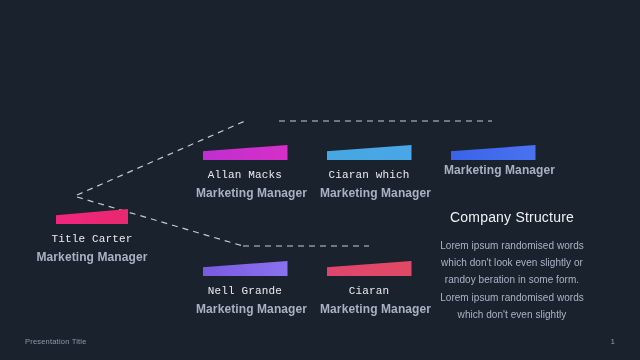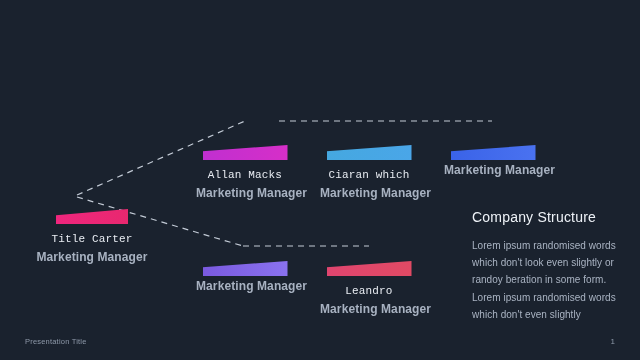--- a/index.html
+++ b/index.html
@@ -69,23 +69,24 @@
   #node-jonathan{ left: 444px; top: 145px; width: 98px; }
   #node-jonathan .bar { width: 85px; }
   #node-nell    { left: 196px; top: 261px; width: 98px; }
   #node-nell    .bar { width: 85px; }
   #node-leandro { left: 320px; top: 261px; width: 98px; }
   #node-leandro .bar { width: 85px; }
 
   
   #text-block {
     position: absolute;
-    left: 472px;
+    left: 432px;
     top: 209px;
     width: 160px;
+    text-align: center;
   }
   #section-title {
     font-size: 14px;
     color: #eef2f7;
     font-weight: 400;
     letter-spacing: .2px;
     margin: 0 0 12px 0;
   }
   #section-body {
     font-size: 10px;
@@ -147,26 +148,27 @@
     <div class="node-role">Marketing Manager</div>
   </div>
 
   <div class="node" id="node-jonathan">
     <div class="bar" style="background:linear-gradient(90deg,#3a63e8,#4a72f0)"></div>
     <div class="node-role">Marketing Manager</div>
   </div>
 
   <div class="node" id="node-nell">
     <div class="bar" style="background:linear-gradient(90deg,#7a5ae0,#8a72ef)"></div>
+    <div class="node-name">Nell Grande</div>
     <div class="node-role">Marketing Manager</div>
   </div>
 
   <div class="node" id="node-leandro">
     <div class="bar" style="background:linear-gradient(90deg,#e0456f,#e04a64)"></div>
-    <div class="node-name">Leandro</div>
+    <div class="node-name">Ciaran</div>
     <div class="node-role">Marketing Manager</div>
   </div>
 
   <div id="text-block">
     <h2 id="section-title">Company Structure</h2>
     <p id="section-body">Lorem ipsum randomised words which don't look even slightly or randoy beration in some form. Lorem ipsum randomised words which don't even slightly</p>
   </div>
 
   <div id="footer-title">Presentation Title</div>
   <div id="footer-page">1</div>

